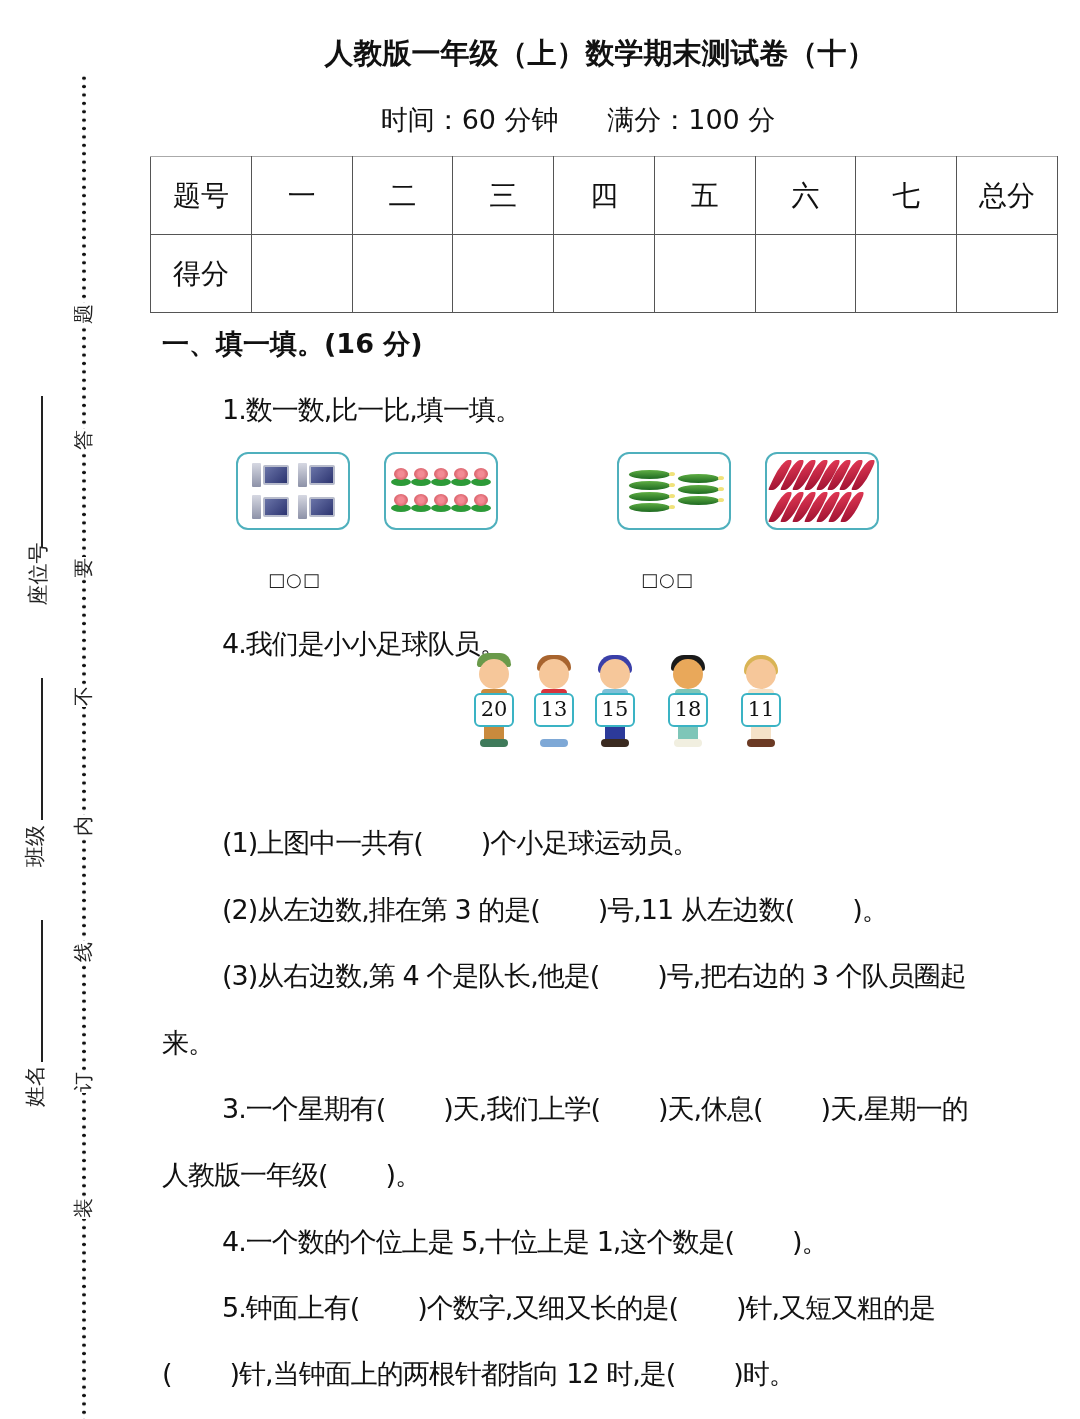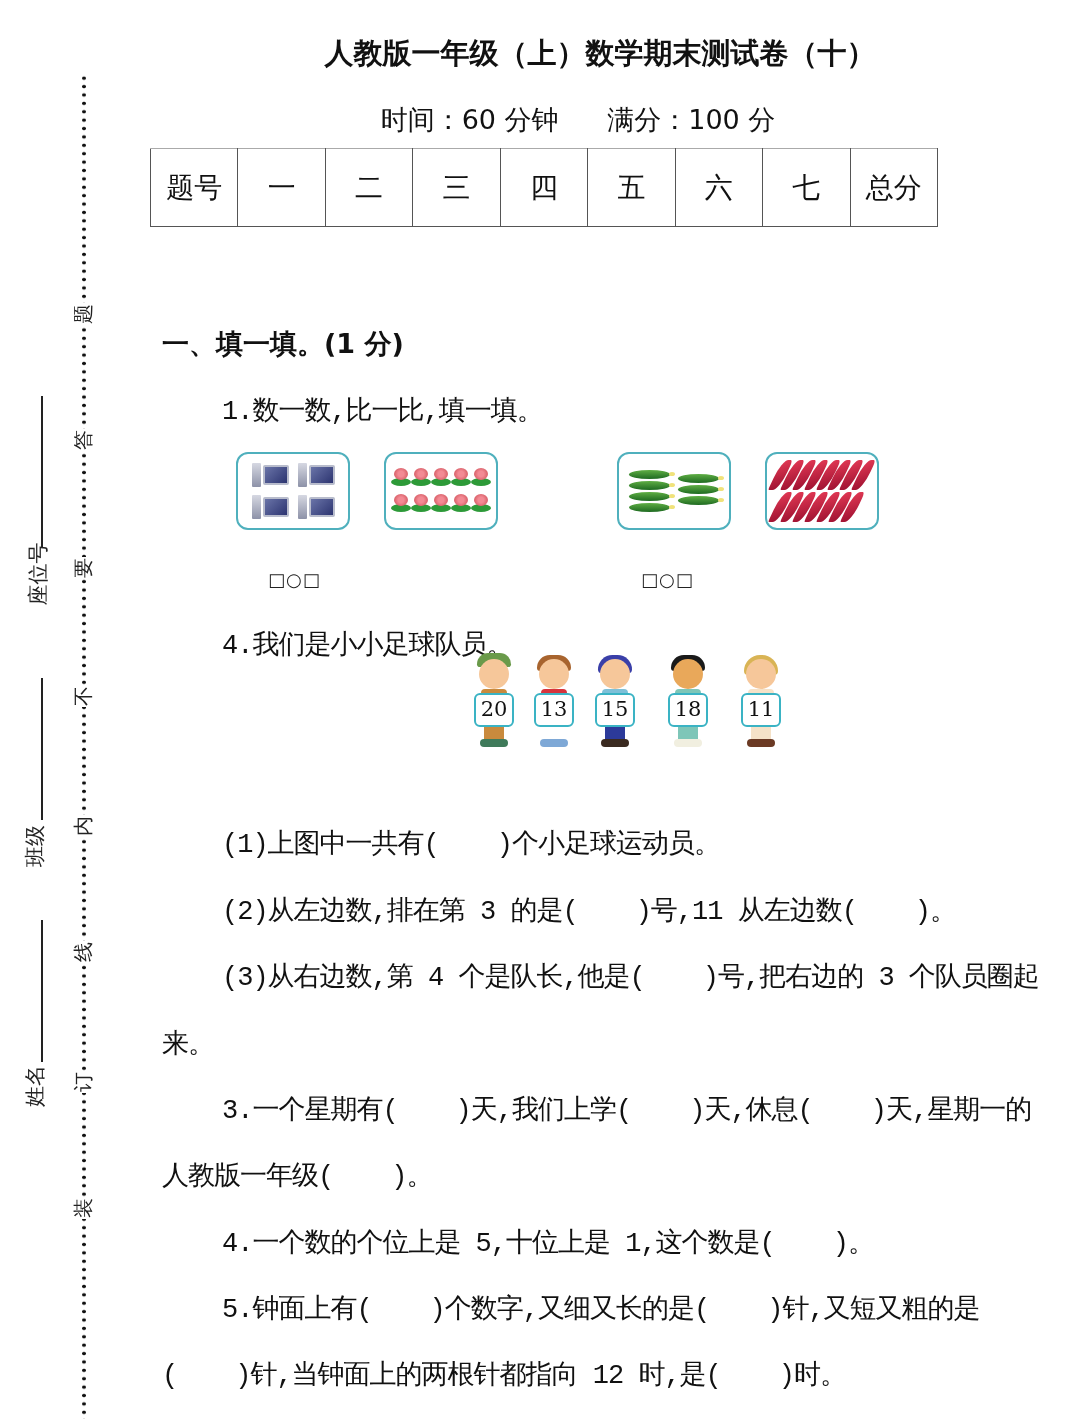--- a/index.html
+++ b/index.html
@@ -17,28 +17,28 @@
   .field-line { position: absolute; left: 41px; width: 2px; background: #222; }
 
   
   .title { position: absolute; left: 0; width: 1080px; top: 34px; text-align: center;
     font-size: 29px; font-weight: bold; letter-spacing: 0px; padding-left: 120px; }
   .subtitle { position: absolute; left: 0; width: 1080px; top: 102px; text-align: center;
     font-size: 27px; padding-left: 76px; }
   .subtitle span { margin: 0 20px; }
 
   
-  table.score { position: absolute; left: 150px; top: 148px; width: 788px; border-collapse: collapse; }
+  table.score { position: absolute; left: 150px; top: 156px; width: 908px; border-collapse: collapse; }
   table.score td { border: 1.5px solid #555; height: 78px; width: 101px; text-align: center;
     font-size: 28px; color: #111; }
   table.score tr:first-child td { border-top-color: #aaa; }
 
   
   .section { position: absolute; left: 162px; top: 326px; font-size: 27px; font-weight: bold; }
-  .q { position: absolute; font-size: 27px; white-space: nowrap; color: #111; letter-spacing: -1px; font-family: Liberation Mono, monospace; }
+  .q { position: absolute; font-size: 27px; white-space: nowrap; color: #111; letter-spacing: -1px; }
   .indent { left: 222px; }
   .flush { left: 162px; }
   .blank { display: inline-block; width: 58px; }
 
   
   .pic { position: absolute; top: 452px; width: 114px; height: 78px; border: 2.5px solid #4fb0bd;
     border-radius: 12px; background: #fff; display: flex; flex-wrap: wrap; align-content: center;
     justify-content: center; padding: 4px; }
   .cmp { position: absolute; top: 569px; font-size: 18px; letter-spacing: 1px; color: #222; }
 
@@ -101,24 +101,35 @@
     <td>题号</td>
     <td>一</td>
     <td>二</td>
     <td>三</td>
     <td>四</td>
     <td>五</td>
     <td>六</td>
     <td>七</td>
     <td>总分</td>
   </tr>
+  <tr>
+    <td>得分</td>
+    <td></td>
+    <td></td>
+    <td></td>
+    <td></td>
+    <td></td>
+    <td></td>
+    <td></td>
+    <td></td>
+  </tr>
 </tbody>
   </table>
 
-<div class="section">一、填一填。(1 分)</div>
+<div class="section">一、填一填。(16 分)</div>
 <div class="q indent" style="top:392px">1.数一数,比一比,填一填。</div>
 
 <div class="pic" style="left:236px">
   <div class="computer">
       <div class="tower"></div>
       <div class="mon"></div>
     </div>
   <div class="computer">
       <div class="tower"></div>
       <div class="mon"></div>

